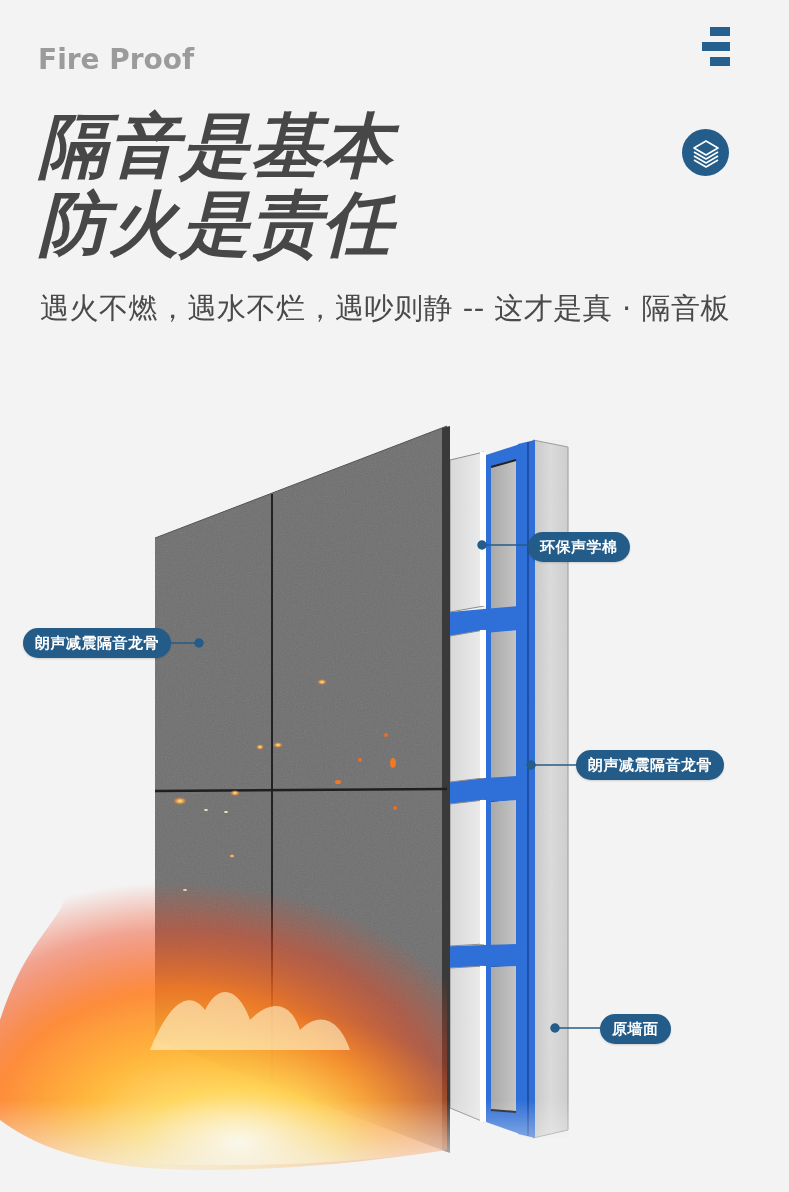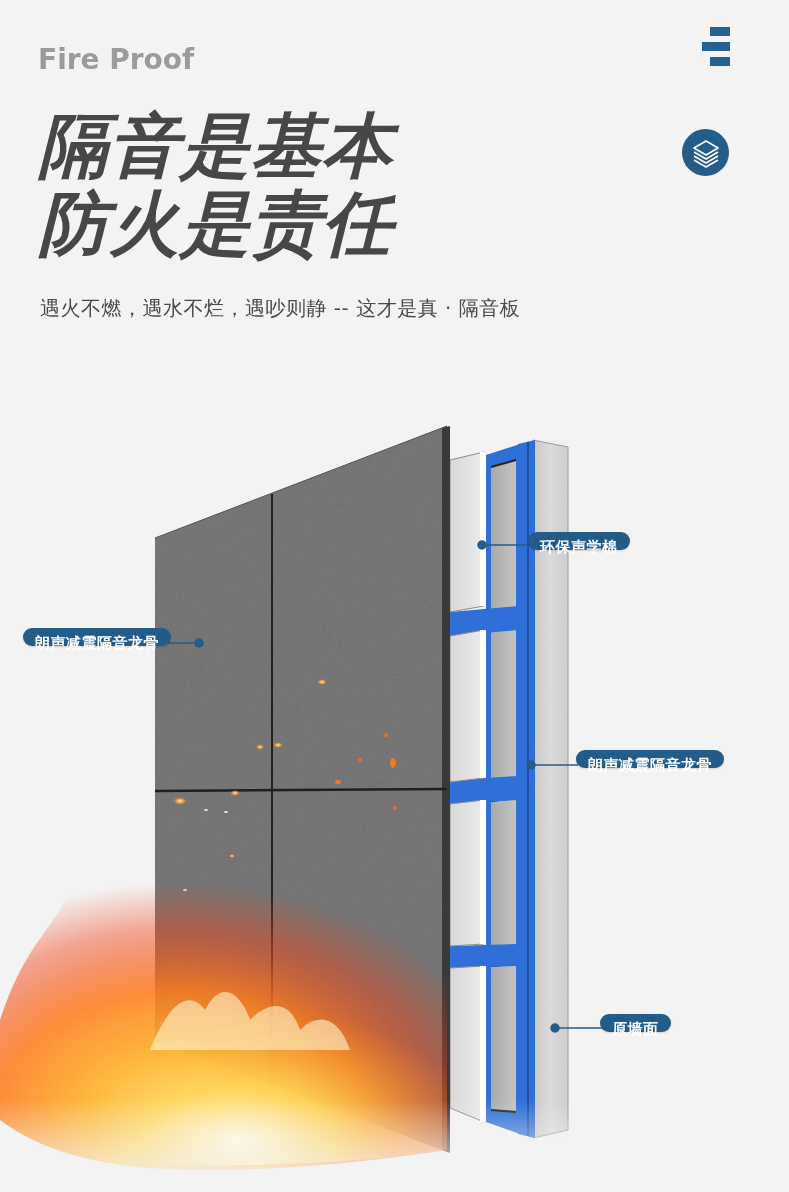--- a/index.html
+++ b/index.html
@@ -17,40 +17,40 @@
     }
     .headline {
       position: absolute; left: 38px;
       font-weight: bold; font-size: 70px; line-height: 80px;
       color: #474747; letter-spacing: 1px; font-style: italic;
     }
     .headline.l1 { top: 106px; }
     .headline.l2 { top: 184px; }
     .subtext {
       position: absolute; left: 40px; top: 288px;
-      font-size: 20px; line-height: 40px; color: #4a4a4a;
+      font-size: 29px; line-height: 40px; color: #4a4a4a;
       letter-spacing: 0.5px; width: 720px;
     }
     .subtext div { white-space: nowrap; }
     .menu-icon {
       position: absolute; left: 700px; top: 24px; width: 32px; height: 42px;
       cursor: pointer;
     }
     .menu-icon span { position: absolute; height: 9px; background: #25608f; }
     .menu-icon .b1 { left: 10px; top: 3px; width: 20px; }
     .menu-icon .b2 { left: 2px; top: 18px; width: 28px; }
     .menu-icon .b3 { left: 10px; top: 33px; width: 20px; }
     .layers-badge {
       position: absolute; left: 682px; top: 129px; width: 47px; height: 47px;
       border-radius: 50%; background: #245c8a;
       display: flex; align-items: center; justify-content: center;
     }
     .illustration { position: absolute; left: 0; top: 0; width: 789px; height: 1192px; }
     .label {
-      position: absolute; height: 18px; padding: 0 12px;
+      position: absolute; height: 30px; padding: 0 12px;
       background: #235b89; color: #ffffff; border-radius: 15px;
       font-size: 15px; font-weight: bold; line-height: 30px;
       letter-spacing: 0.5px; white-space: nowrap;
       box-shadow: 0 1px 2px rgba(0,0,0,0.15);
     }
     .lbl-panel { left: 23px; top: 628px; }
     .lbl-cotton { left: 528px; top: 532px; }
     .lbl-keel { left: 576px; top: 750px; }
     .lbl-wall { left: 600px; top: 1014px; }
   </style>

